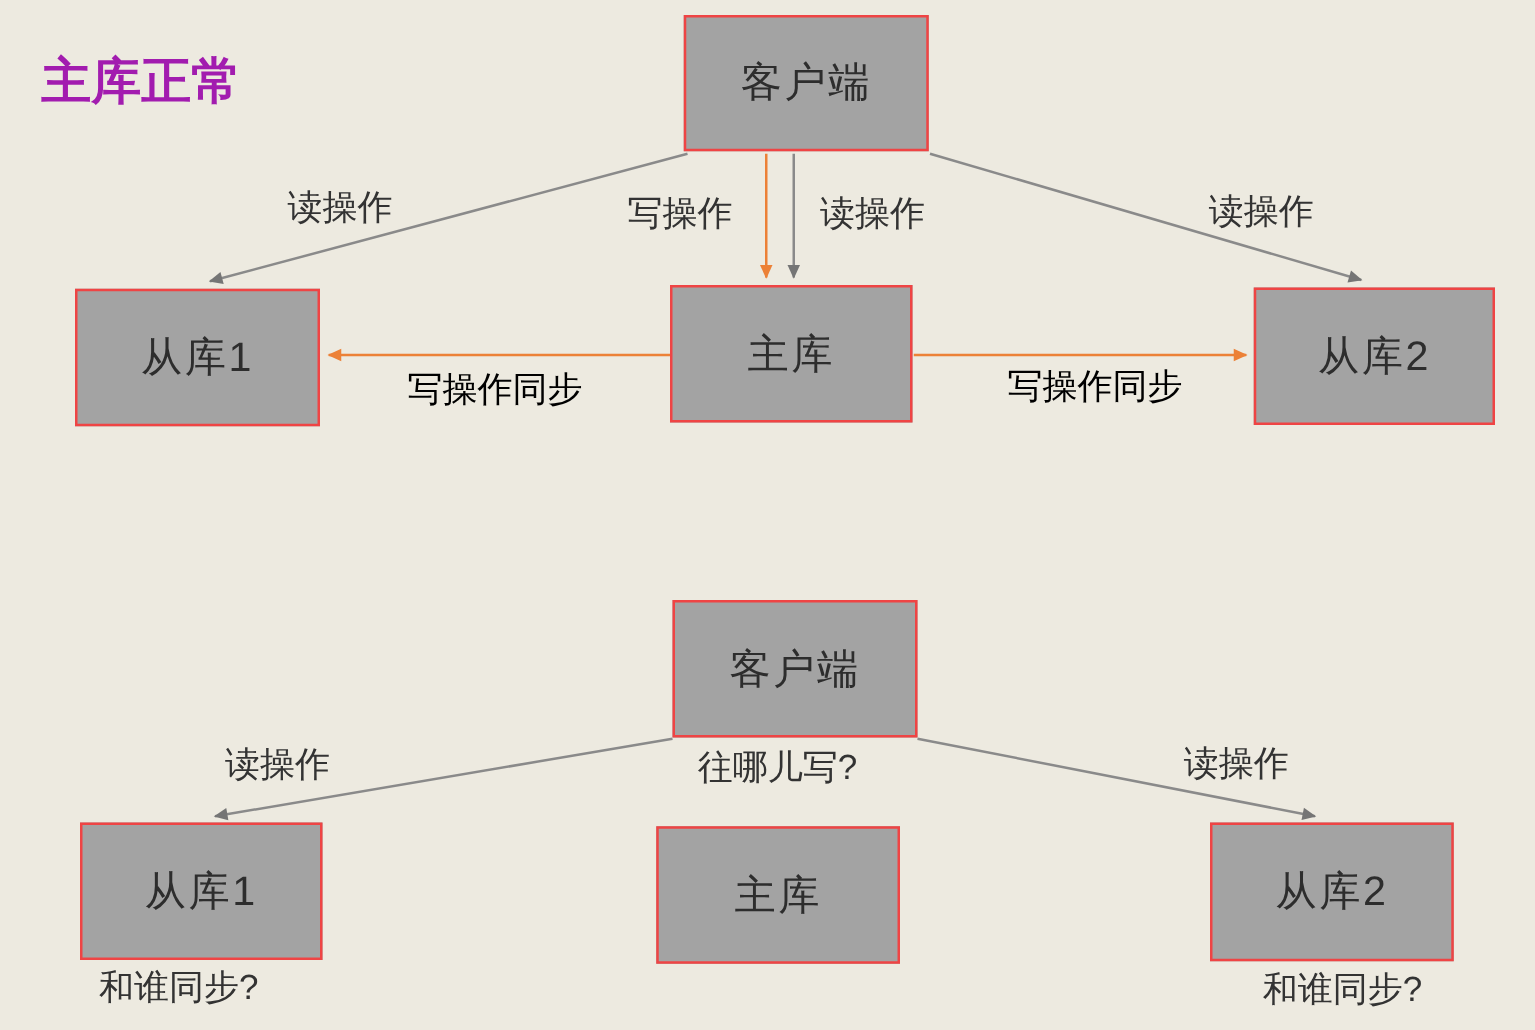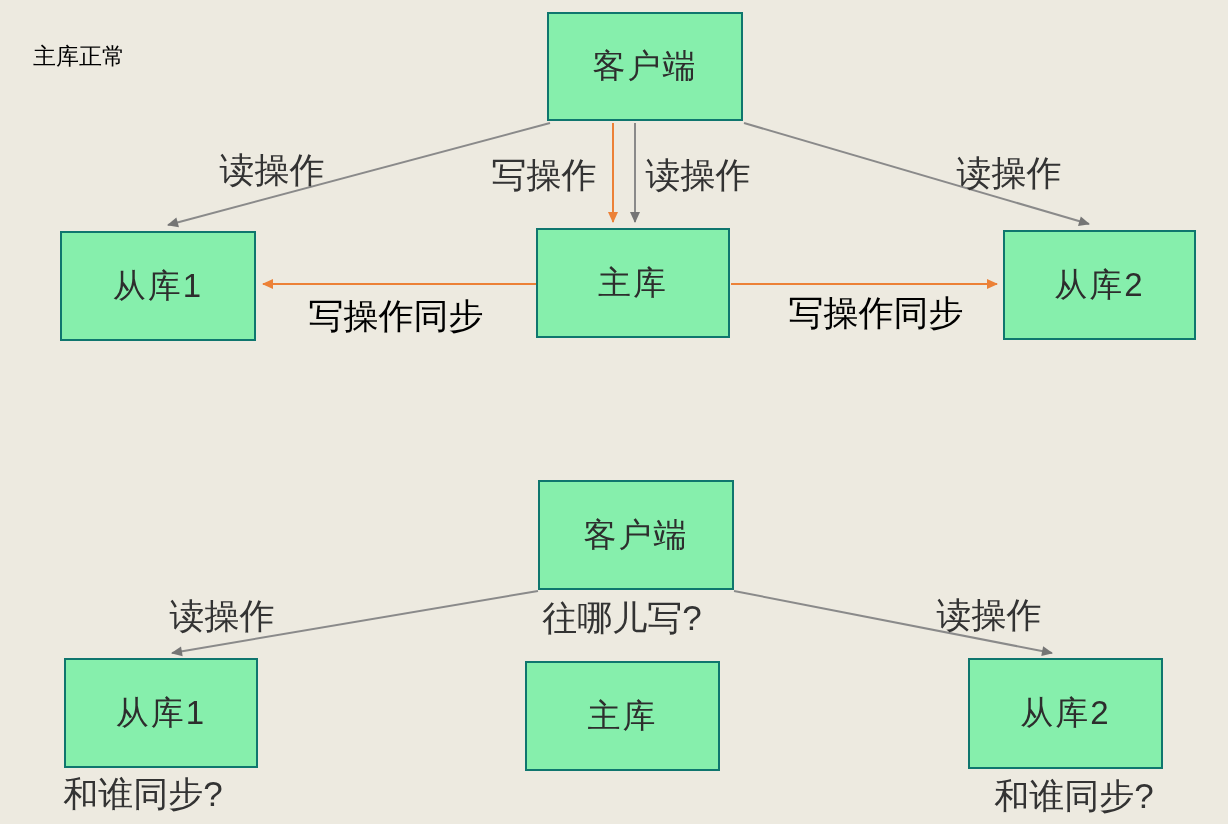--- a/index.html
+++ b/index.html
@@ -19,41 +19,41 @@
     position: absolute;
     left: 0;
     top: 0;
     width: 1228px;
     height: 824px;
     pointer-events: none;
   }
   .node {
     position: absolute;
     box-sizing: border-box;
-    background: #86efac;
-    border: 2px solid #0f766e;
+    background: #a3a3a3;
+    border: 2px solid #ef4444;
     display: flex;
     align-items: center;
     justify-content: center;
     font-size: 33px;
     color: #2D2D2D;
     letter-spacing: 2px;
   }
   .section-title {
     position: absolute;
-    font-size: 23px;
-    font-weight: 400;
-    color: #000000;
+    font-size: 40px;
+    font-weight: 700;
+    color: #a21caf;
     white-space: nowrap;
     line-height: 1;
   }
   .edge-label {
     position: absolute;
     transform: translateX(-50%);
-    font-size: 35px;
+    font-size: 28px;
     color: #333333;
     white-space: nowrap;
     line-height: 1;
   }
   .edge-label.orange {
     color: #000000;
   }
   
   .n-client-1 { left: 547px; top: 12px;  width: 196px; height: 109px; }
   .n-slave1-1 { left: 60px;  top: 231px; width: 196px; height: 110px; }

